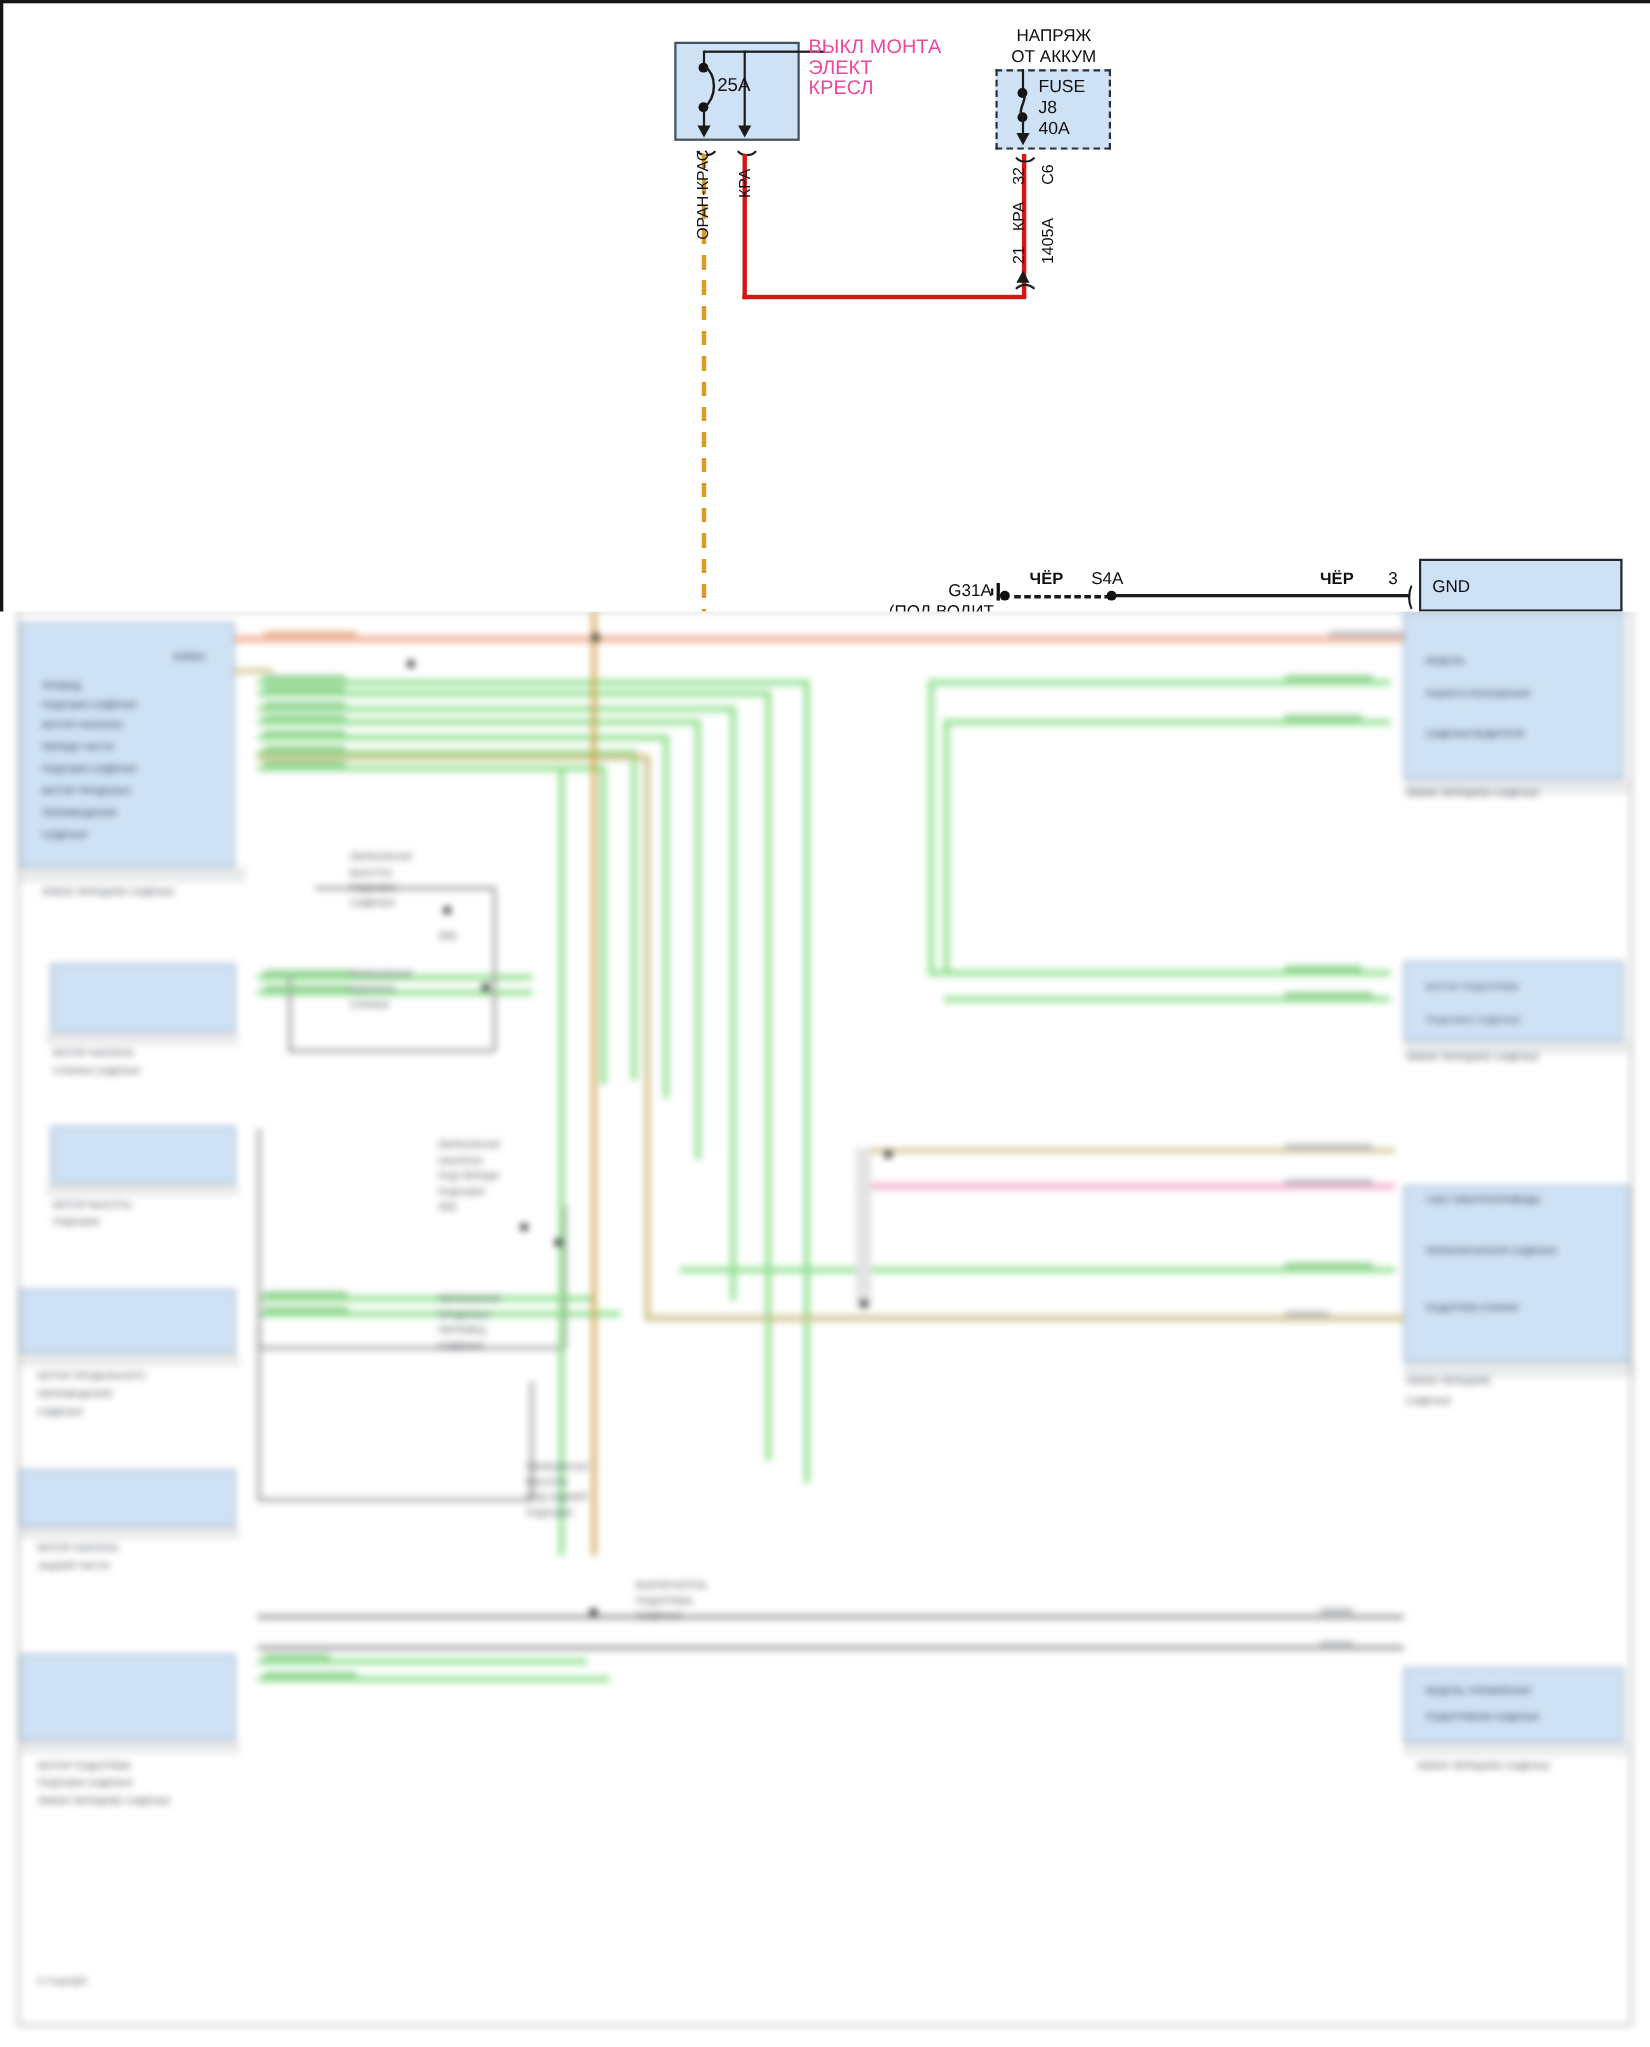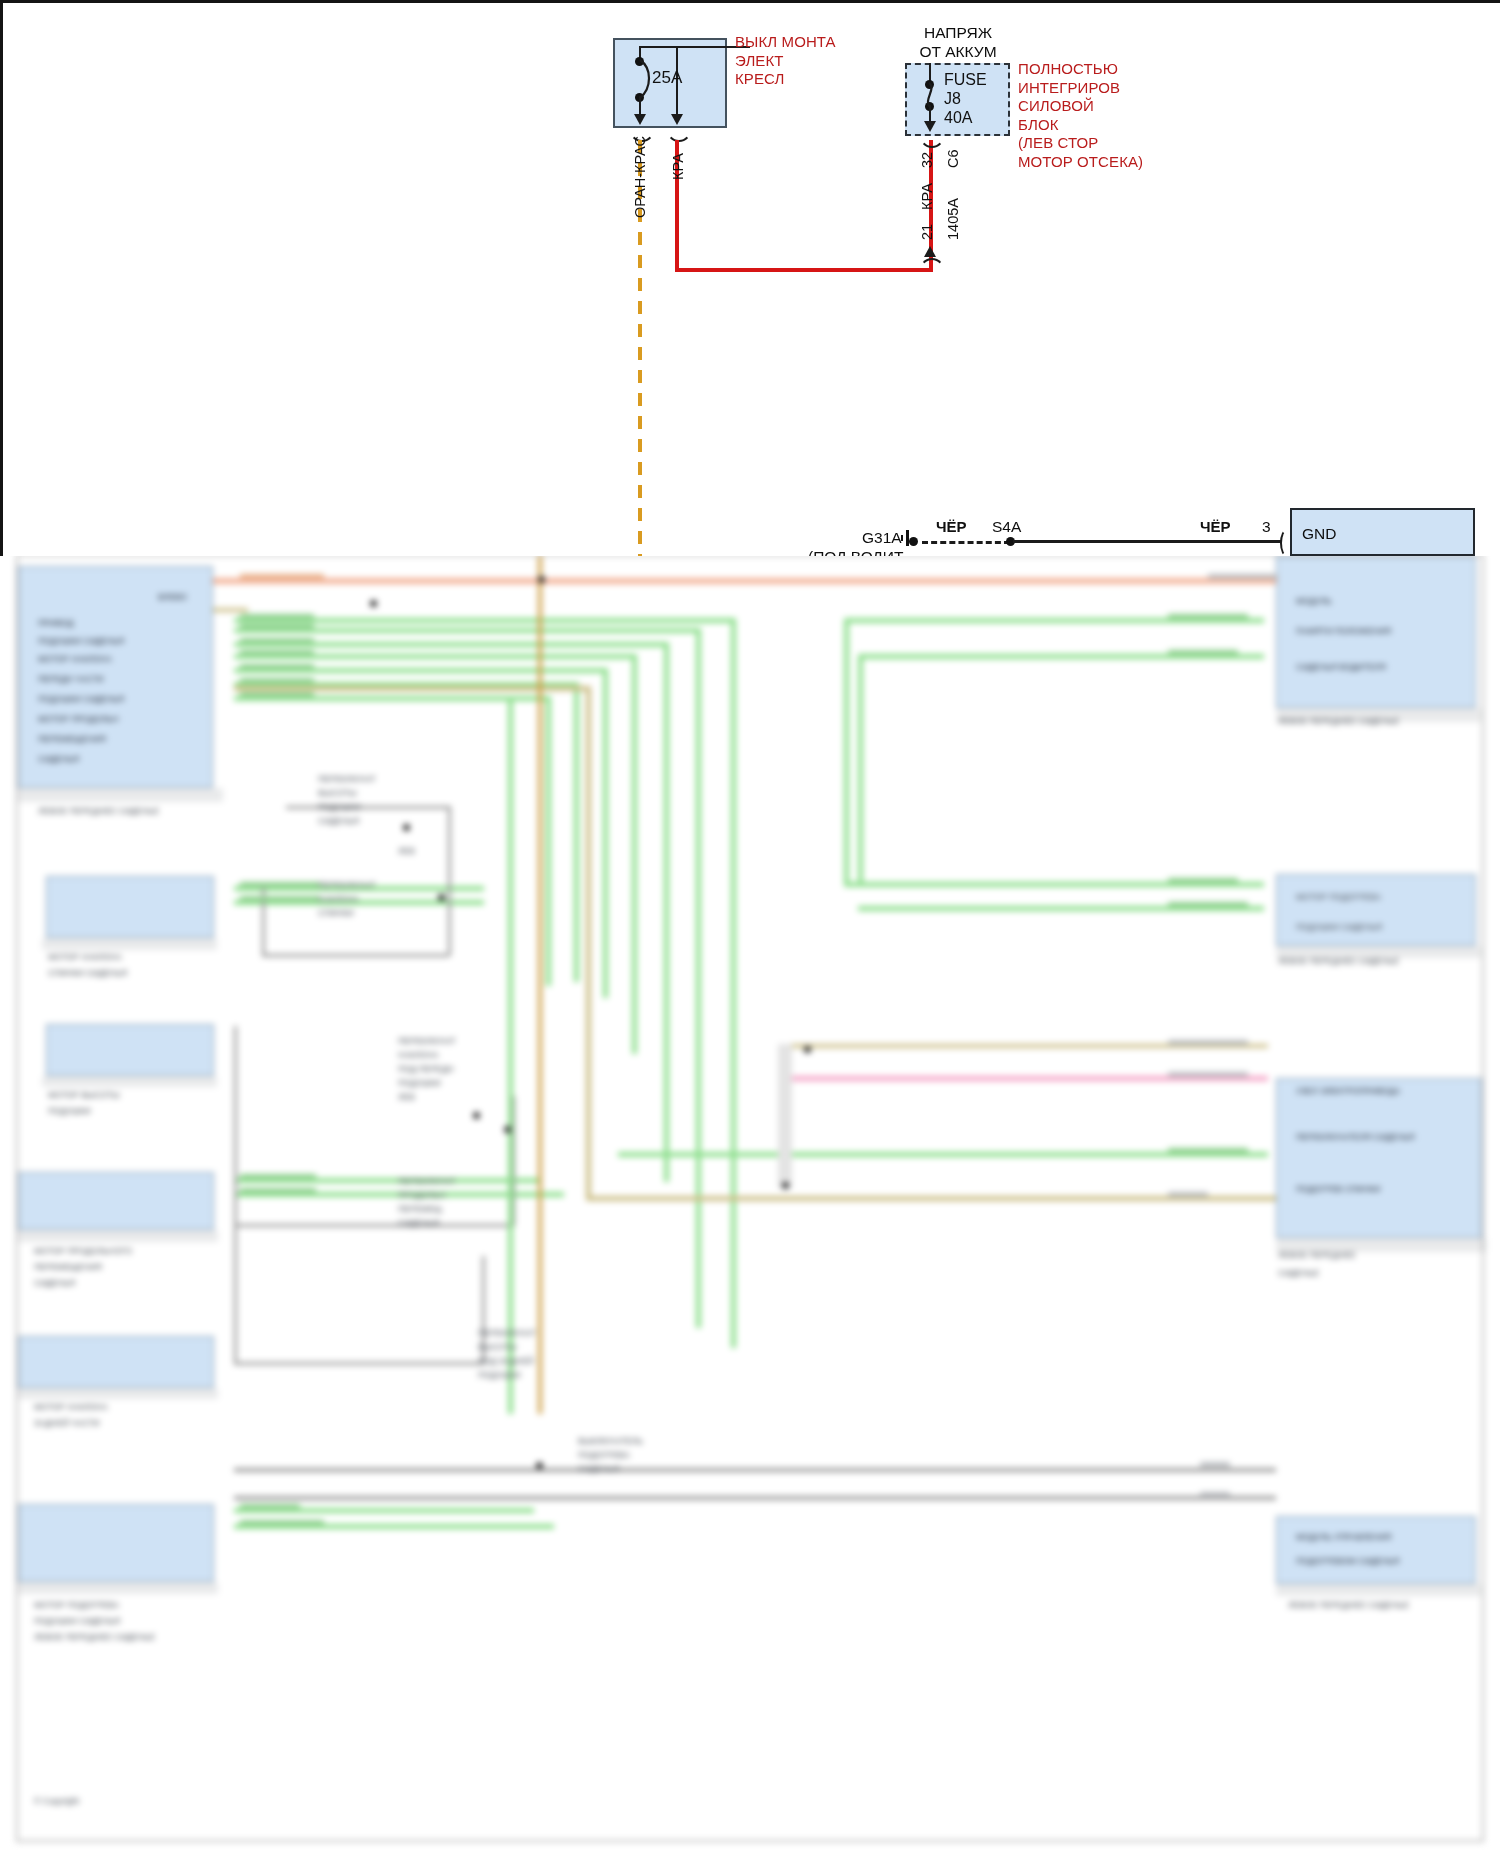--- a/index.html
+++ b/index.html
@@ -10,21 +10,21 @@
   .frame-top{position:absolute;left:0;top:0;width:1500px;height:3px;background:#141414;}
   .frame-left{position:absolute;left:0;top:0;width:3px;height:560px;background:#141414;}
 
   
   #sharp{position:absolute;left:0;top:0;width:1500px;height:556px;background:#fff;z-index:6;overflow:hidden;}
 
   .fusebox{position:absolute;background:#cfe2f5;box-sizing:border-box;}
   .fusebox.solid{border:2px solid #44525e;}
   .fusebox.dashed{border:2px dashed #2b3138;}
 
-  .blocklabel{position:absolute;font-size:15px;line-height:18.6px;color:#b91c1c;white-space:pre;letter-spacing:.1px;}
+  .blocklabel{position:absolute;font-size:18px;line-height:18.6px;color:#ec4899;white-space:pre;letter-spacing:.1px;}
   .toplabel{position:absolute;font-size:15.5px;line-height:18.6px;color:#0d0d0d;white-space:pre;text-align:center;}
 
   .fuse-amp{position:absolute;font-size:17px;color:#111;}
   .fuse-name{position:absolute;font-size:16px;line-height:19px;color:#111;white-space:pre;}
 
   .vline{position:absolute;background:#1b1b1b;width:2px;}
   .hline{position:absolute;background:#1b1b1b;height:2px;}
   .dot{position:absolute;width:9px;height:9px;border-radius:50%;background:#111;}
 
   .redwire{position:absolute;background:#d61515;}
@@ -318,26 +318,20 @@
     <div class="vline" style="left:929px;top:105px;height:22px;"></div>
     <div class="arrow-dn" style="left:924px;top:121px;"></div>
     <div class="conn-arc" style="left:919px;top:134px;"></div>
     <div class="conn-arc up" style="left:919px;top:258px;"></div>
     <div class="arrow-up" style="left:924px;top:246px;"></div>
 
     <div class="fuse-name" style="left:944px;top:70px;">FUSE</div>
     <div class="fuse-name" style="left:944px;top:89px;">J8</div>
     <div class="fuse-name" style="left:944px;top:108px;">40A</div>
 
-    <div class="blocklabel" style="left:1018px;top:60px;">ПОЛНОСТЬЮ
-ИНТЕГРИРОВ
-СИЛОВОЙ
-БЛОК
-(ЛЕВ СТОР
-МОТОР ОТСЕКА)</div>
 
     <div class="wlabel" style="left:919px;top:168px;">32</div>
     <div class="wlabel" style="left:945px;top:168px;">C6</div>
     <div class="wlabel" style="left:919px;top:210px;">КРА</div>
     <div class="wlabel" style="left:945px;top:240px;">1405A</div>
     <div class="wlabel" style="left:919px;top:240px;">21</div>
 
     <div class="gndtext" style="left:862px;top:529px;">G31A</div>
     <div class="gndtext" style="left:808px;top:548px;">(ПОД ВОДИТ</div>
 

